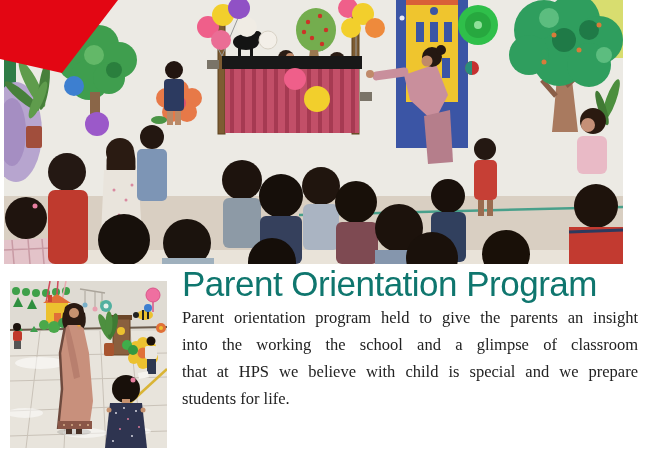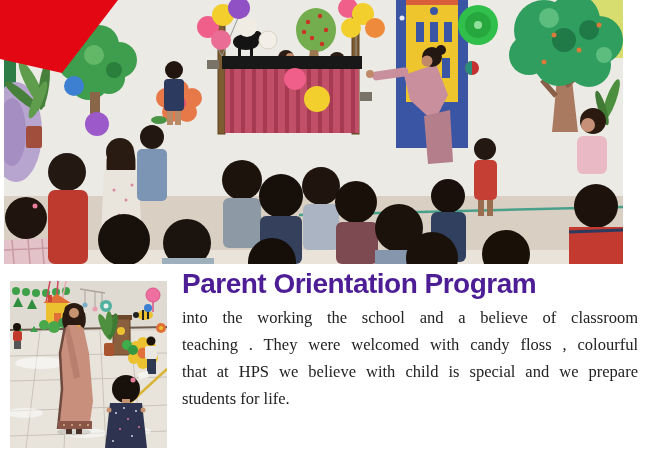--- a/index.html
+++ b/index.html
@@ -4,22 +4,22 @@
 <style>
   html,body{margin:0;padding:0;background:#ffffff;}
   .page{position:relative;width:645px;height:461px;background:#ffffff;overflow:hidden;
         font-family:"Liberation Sans",sans-serif;}
   .photo{position:absolute;overflow:hidden;background:#ece9e4;}
   .photo svg{display:block;}
   .photo-top{left:4px;top:0;width:619px;height:264px;}
   .photo-bottom{left:10px;top:281px;width:157px;height:167px;}
   .ribbon{position:absolute;left:0;top:0;width:118px;height:74px;}
   .text-col{position:absolute;left:182px;top:268px;width:456px;}
-  .headline{margin:0 0 4px 0;font-family:"Liberation Sans",sans-serif;font-weight:700;
-            font-size:28px;line-height:32px;letter-spacing:-0.5px;color:#4c1d95;}
+  .headline{margin:0 0 4px 0;font-family:"Liberation Sans",sans-serif;font-weight:400;
+            font-size:35px;line-height:32px;letter-spacing:-0.5px;color:#0f766e;}
   .body-copy{font-family:"Liberation Serif",serif;font-size:16.5px;line-height:27px;color:#222;}
   .body-line{text-align:justify;text-align-last:justify;}
   .body-line:last-child{text-align-last:left;}
 </style>
 </head>
 <body>
 
 <div class="page">
 
   <div class="photo photo-top">
@@ -367,20 +367,20 @@
           <circle cx="103" cy="160" r="0.9" fill="#e8e8f0"></circle>
         <circle cx="129" cy="146" r="0.9" fill="#e87fa0"></circle>
           <circle cx="114" cy="127" r="0.9" fill="#e8e8f0"></circle>
       </g>
     </svg>
   </div>
 
   <div class="text-col">
     <h1 class="headline">Parent Orientation Program</h1>
     <div class="body-copy">
-      <div class="body-line">into the working the school and a believe of classroom</div>
-      <div class="body-line">teaching . They were welcomed with candy floss , colourful</div>
+      <div class="body-line">Parent orientation program held to give the parents an insight</div>
+      <div class="body-line">into the working the school and a glimpse of classroom</div>
       <div class="body-line">that at HPS we believe with child is special and we prepare</div>
       <div class="body-line">students for life.</div>
     </div>
   </div>
 
 </div>
 
 </body></html>

